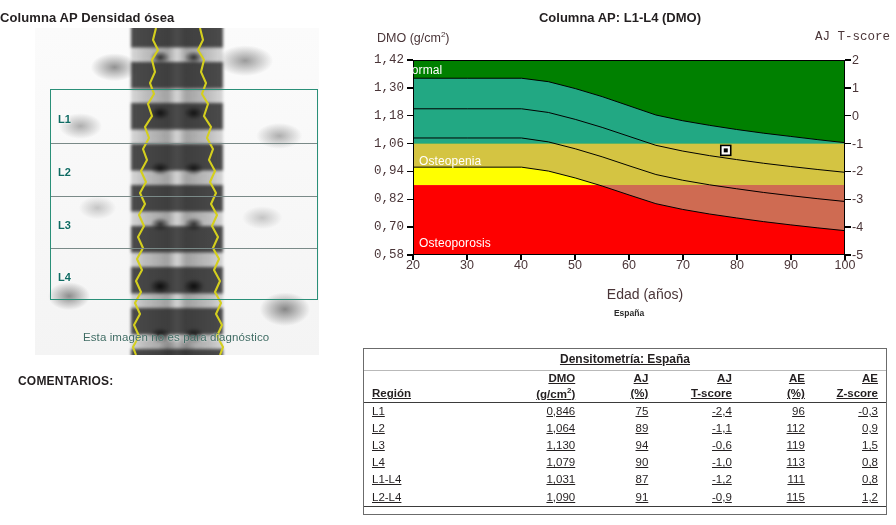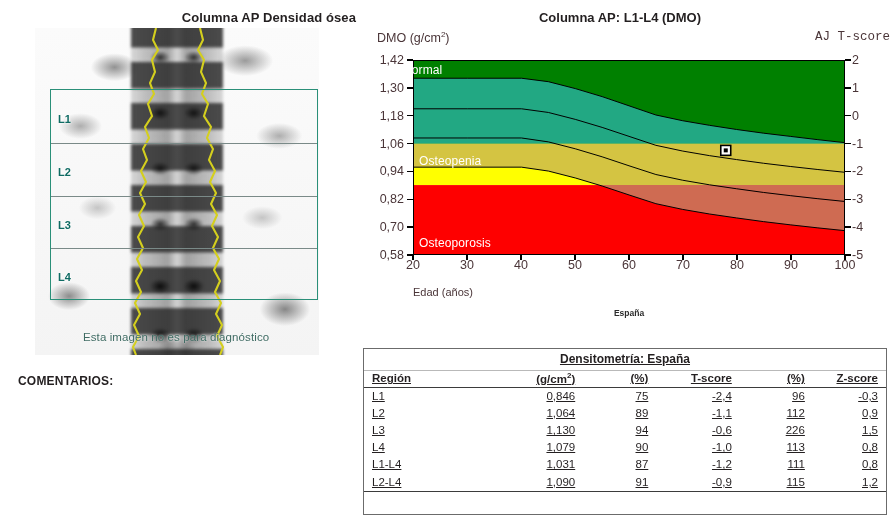--- a/index.html
+++ b/index.html
@@ -9,21 +9,21 @@
     font-family:"Liberation Sans", sans-serif;
     color:#231f20;
     overflow:hidden;
     position:relative;
   }
   .abs{position:absolute;}
 
   
   #scan-panel{left:0;top:0;width:360px;height:400px;}
   #scan-title{
-    left:0;top:10px;width:356px;text-align:right;
+    left:0;top:10px;width:356px;text-align:left;
     font-size:13px;font-weight:bold;color:#231f20;letter-spacing:.1px;
   }
   #scan-image-wrap{
     left:35px;top:28px;width:284px;height:327px;
     overflow:hidden;background:#ffffff;
   }
   
   #scan-bg{
     position:absolute;inset:0;
     background:
@@ -111,36 +111,36 @@
 
   #plot{
     position:absolute;left:53px;top:60px;width:432px;height:195px;
     border:1.5px solid #000;box-sizing:border-box;
     background:#ffffff;overflow:hidden;
   }
   #plot svg{display:block;width:100%;height:100%;}
 
   .ytick{
     position:absolute;right:492px;font-size:12.5px;color:#4a3538;
-    text-align:right;white-space:nowrap;transform:translateY(-50%);
+    text-align:right;white-space:nowrap;transform:translateY(-50%);font-family:Liberation Mono, monospace;
   }
   .ttick{
     position:absolute;left:492px;font-size:12.5px;color:#4a3538;
     white-space:nowrap;transform:translateY(-50%);
   }
   .tickmark-l{position:absolute;left:47px;width:6px;height:1.5px;background:#000;}
   .tickmark-r{position:absolute;left:485px;width:6px;height:1.5px;background:#000;}
   .xtick{
     position:absolute;top:258px;font-size:12.5px;color:#4a3538;
     transform:translateX(-50%);
   }
   .tickmark-x{position:absolute;top:255px;width:1.5px;height:5px;background:#000;}
   #x-axis-title{
-    position:absolute;left:53px;width:432px;top:286px;
-    font-size:11px;color:#4a3538;
+    position:absolute;left:69px;width:432px;top:286px;text-align:center;
+    font-size:14px;color:#4a3538;
   }
   #chart-region{
     position:absolute;left:53px;width:432px;top:308px;text-align:center;
     font-size:8.5px;font-weight:bold;color:#2b2b2b;
   }
   .zone-label{
     position:absolute;font-size:12px;color:#ffffff;
     letter-spacing:.1px;pointer-events:none;
   }
 
@@ -320,20 +320,28 @@
         <col class="c1">
         <col class="c2">
         <col class="c3">
         <col class="c4">
         <col class="c5">
       </colgroup>
     <thead>
       <tr>
           <td colspan="6" id="tbl-caption">Densitometría: España</td>
         </tr>
+      <tr id="hdr-line1">
+          <th class="l"></th>
+          <th class="r">DMO</th>
+          <th class="r">AJ</th>
+          <th class="r">AJ</th>
+          <th class="r">AE</th>
+          <th class="r">AE</th>
+        </tr>
       <tr id="hdr-line2">
           <th class="l">Región</th>
           <th class="r">(g/cm<sup style="font-size:8px">2</sup>)</th>
           <th class="r">(%)</th>
           <th class="r">T-score</th>
           <th class="r">(%)</th>
           <th class="r">Z-score</th>
         </tr>
       <tr class="hdr-sep">
           <td colspan="6"></td>
@@ -354,21 +362,21 @@
           <td class="r">89</td>
           <td class="r">-1,1</td>
           <td class="r">112</td>
           <td class="r">0,9</td>
         </tr>
         <tr>
           <td class="l">L3</td>
           <td class="r">1,130</td>
           <td class="r">94</td>
           <td class="r">-0,6</td>
-          <td class="r">226</td>
+          <td class="r">119</td>
           <td class="r">1,5</td>
         </tr>
         <tr>
           <td class="l">L4</td>
           <td class="r">1,079</td>
           <td class="r">90</td>
           <td class="r">-1,0</td>
           <td class="r">113</td>
           <td class="r">0,8</td>
         </tr>

